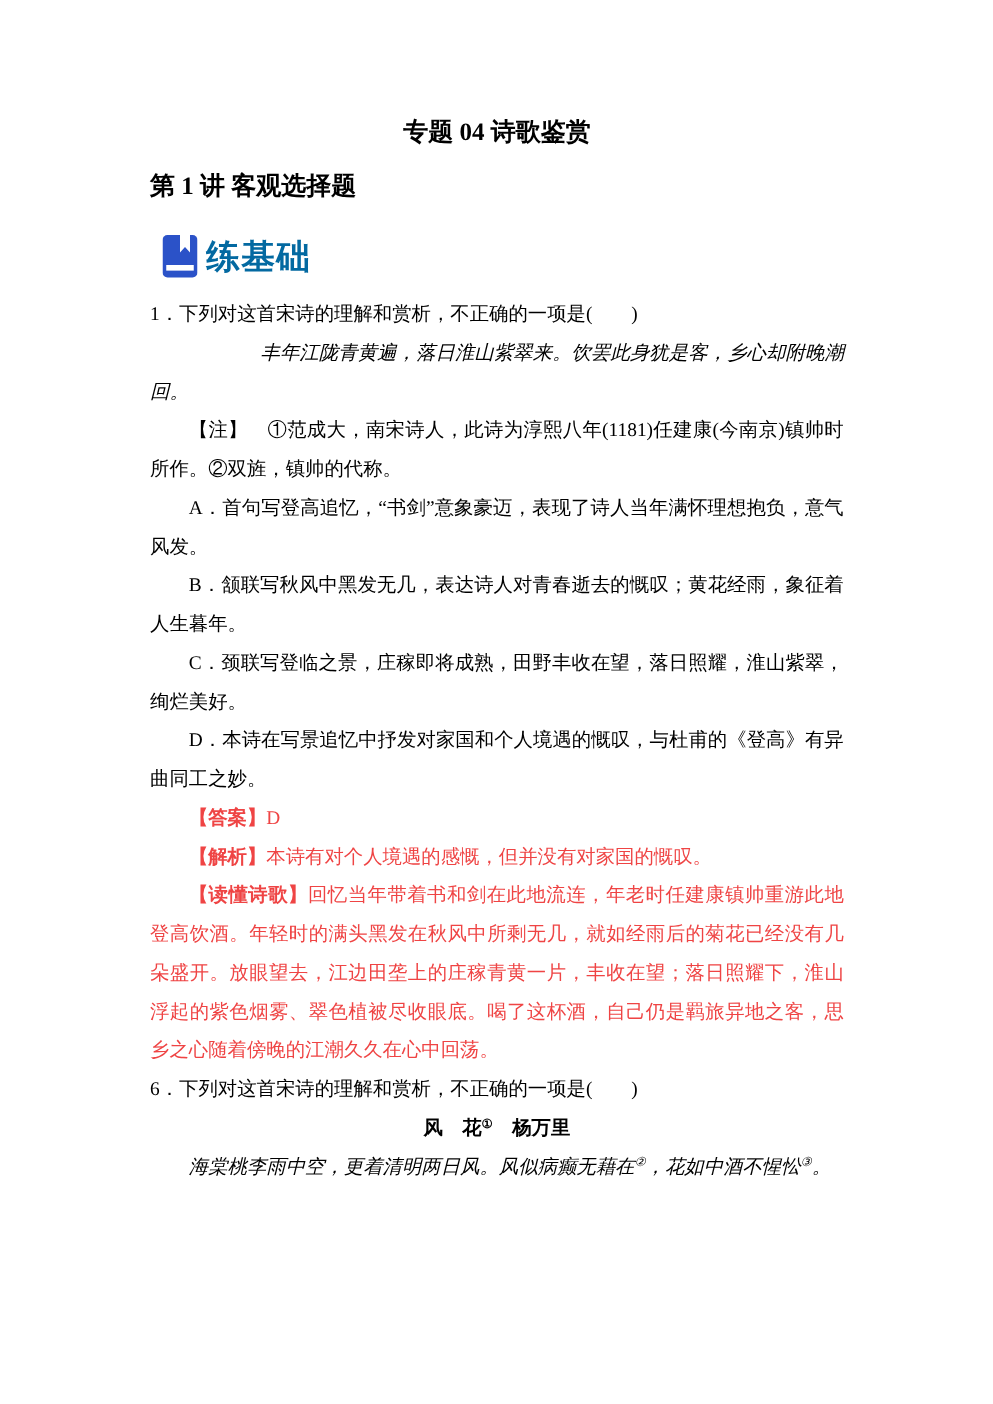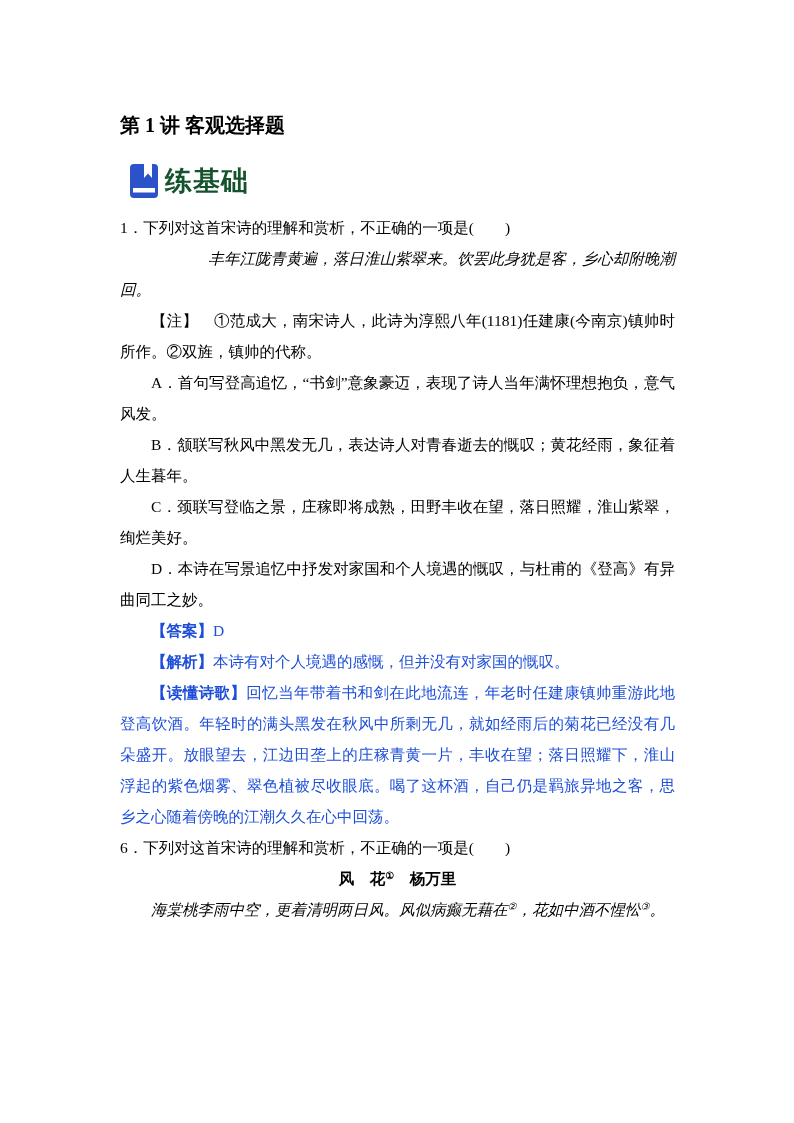--- a/index.html
+++ b/index.html
@@ -42,53 +42,54 @@
   }
   .banner .book-icon {
     display: inline-flex;
     width: 28px;
     height: 36px;
   }
   .banner-label {
     font-family: "Liberation Sans", "DejaVu Sans", sans-serif;
     font-weight: bold;
     font-size: 27px;
-    color: #14532d;
+    color: #0369a1;
     letter-spacing: 1px;
   }
   .content {
     margin-top: 12px;
   }
   .content p {
     margin: 0;
     font-size: 15.5px;
     line-height: 31px;
     text-align: justify;
     word-break: break-all;
   }
   .indent { text-indent: 2em; }
   .indent-deep { text-indent: 5.7em; }
   .center { text-align: center !important; font-weight: bold; }
   .bold { font-weight: bold; }
   .poem {
     font-style: italic;
   }
-  .red { color: #1d4ed8; }
+  .red { color: #ef4444; }
   .lbl { font-weight: bold; }
   .content sup {
     font-size: 10px;
     line-height: 0;
     vertical-align: 5px;
   }
 </style>
 </head>
 <body>
 
 <div class="page">
 
+  <div class="doc-title">专题 04 诗歌鉴赏</div>
 
   <div class="doc-subtitle">第 1 讲 客观选择题</div>
 
   <div class="banner">
     <span class="book-icon">
       <svg width="28" height="36" viewBox="0 0 28 36" xmlns="http://www.w3.org/2000/svg">
         <rect x="0" y="1" width="28" height="34" rx="4" fill="#2b52c8"></rect>
         <path d="M14 1 h8 v14 l-4 -4.5 l-4 4.5 z" fill="#ffffff"></path>
         <rect x="3" y="25" width="22" height="4.5" fill="#ffffff"></rect>
       </svg>

